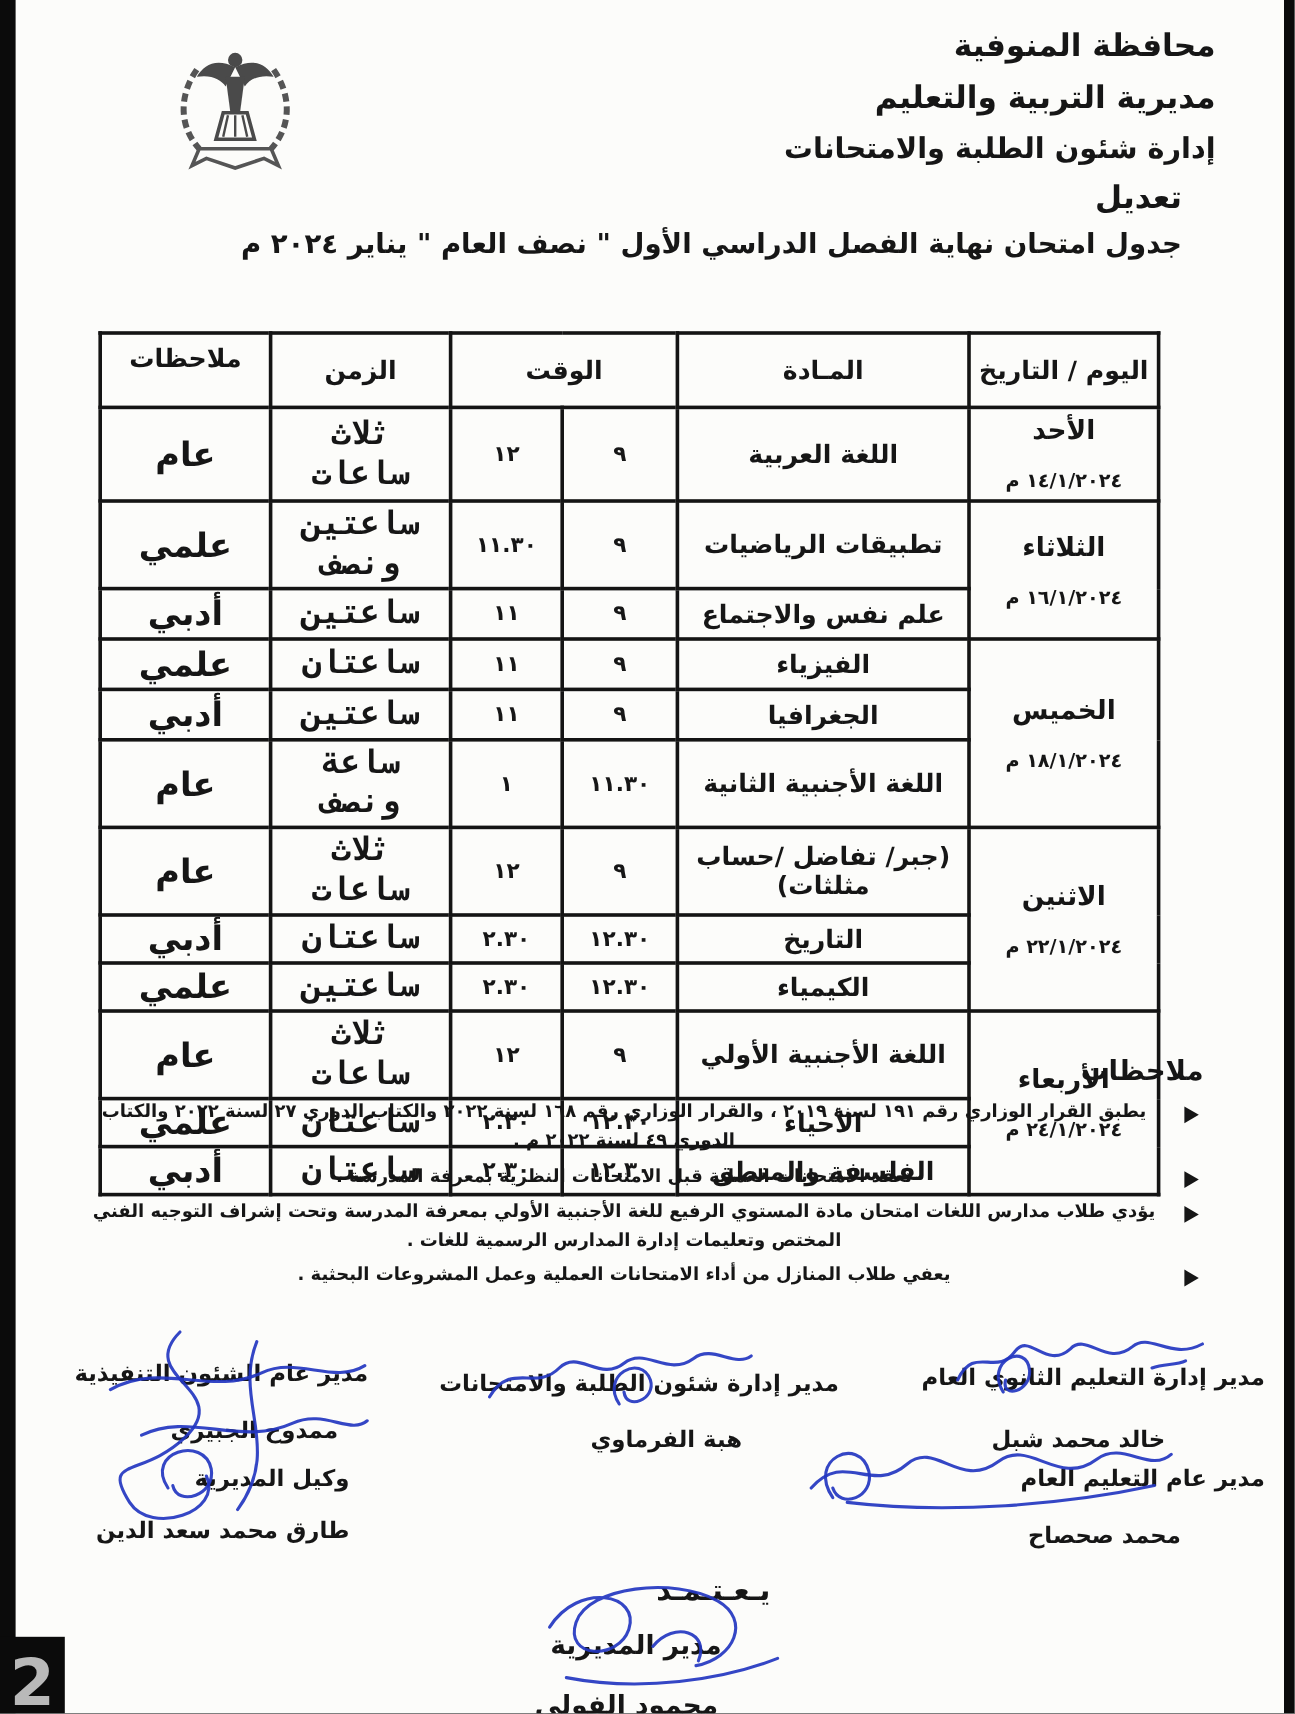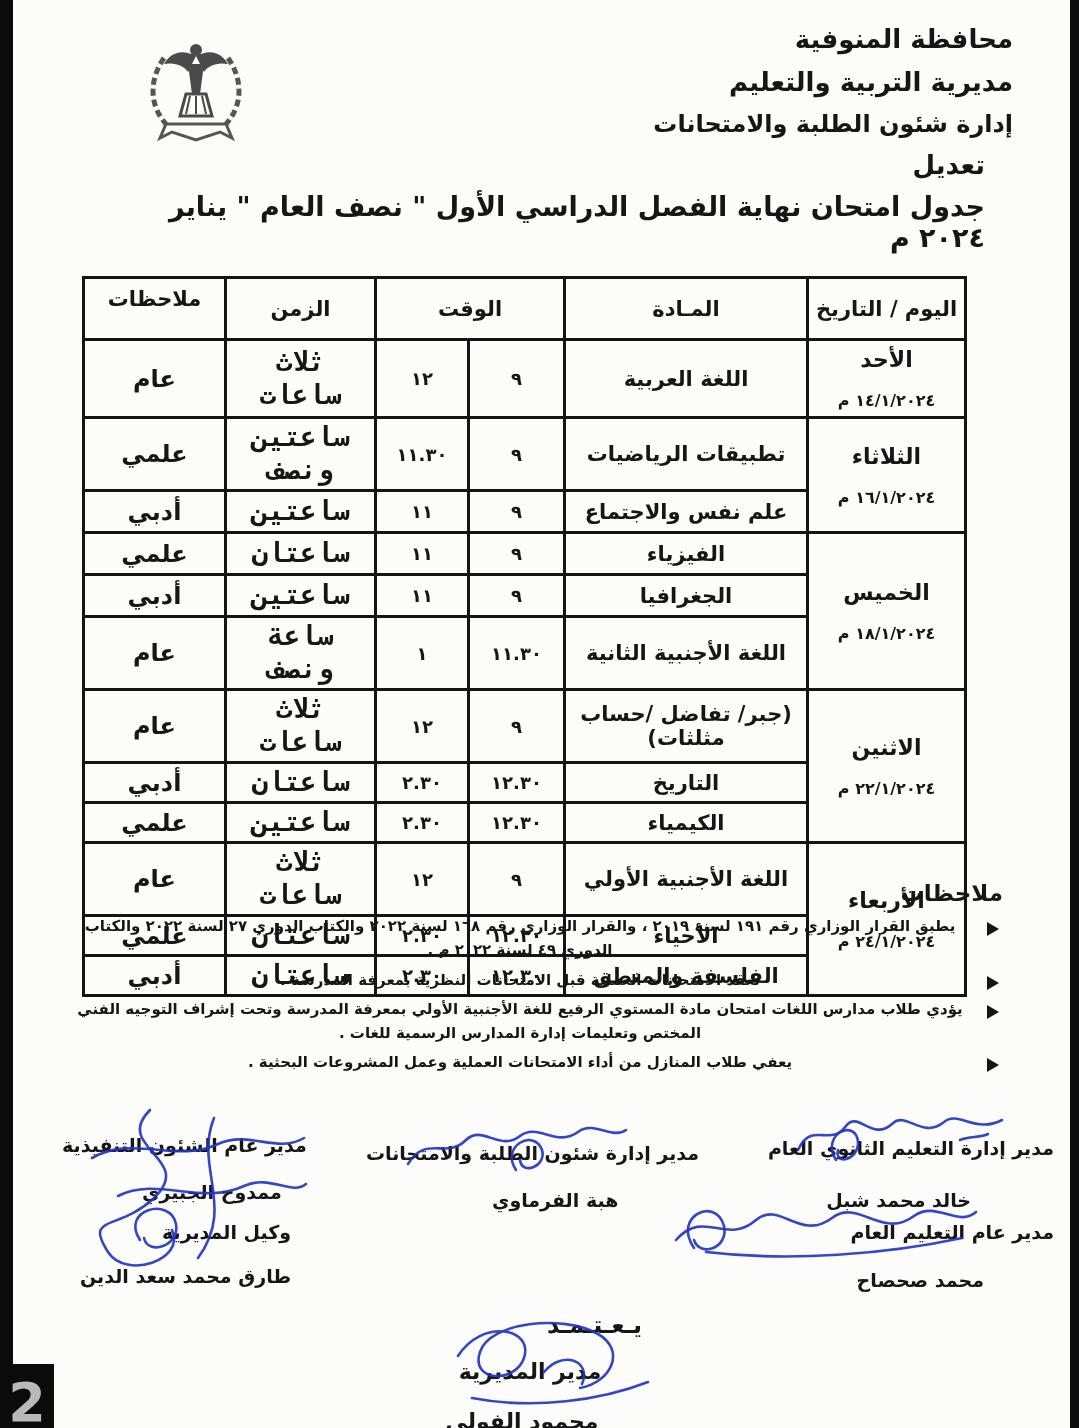--- a/index.html
+++ b/index.html
@@ -19,37 +19,37 @@
   .corner .pnum { color: #b9b9b9; font-size: 54px; font-weight: bold; line-height: 0.95; }
 
   .logo { position: absolute; left: 136px; top: 20px; z-index: 1; }
 
   .hdr { position: absolute; top: 24px; right: 66px; text-align: right; font-weight: bold; z-index: 1; }
   .hdr .l1, .hdr .l2 { font-size: 26px; margin-bottom: 13px; }
   .hdr .l3 { font-size: 24px; }
 
   .titleblock { position: absolute; top: 150px; left: 95px; width: 890px; text-align: right; font-weight: bold; }
   .titleblock .amend { font-size: 26px; margin-bottom: 11px; }
-  .titleblock .t1 { font-size: 27px; margin-bottom: 9px; }
+  .titleblock .t1 { font-size: 23px; margin-bottom: 9px; }
   .titleblock .t2 { font-size: 22px; }
 
   table.sched {
     position: absolute; top: 276px; right: 112px; width: 882px;
     border-collapse: collapse; table-layout: fixed;
   }
   .sched th, .sched td {
     border: 3px solid #141414; text-align: center; vertical-align: middle;
     font-weight: bold; padding: 2px 5px; overflow: hidden;
   }
   .sched th { font-size: 21px; }
   th.vtop { vertical-align: top; padding-top: 8px; }
   td.subj { font-size: 21px; }
   td.num  { font-size: 18px; }
   td.dur  { font-size: 27px; font-family: Liberation Mono, monospace; }
-  td.gnote{ font-size: 24px; }
+  td.gnote{ font-size: 28px; }
   td.day .dname { font-size: 22px; }
   td.day .ddate { font-size: 16px; margin-top: 19px; }
   tr.hrow { height: 62px; }
   tr.r1 { height: 78px; }  tr.r2 { height: 44px; }  tr.r3 { height: 42px; }
   tr.r4 { height: 42px; }  tr.r5 { height: 42px; }  tr.r6 { height: 37px; }
   tr.r7 { height: 66px; }  tr.r8 { height: 38px; }  tr.r9 { height: 37px; }
   tr.r10 { height: 37px; } tr.r11 { height: 38px; } tr.r12 { height: 36px; }
 
   .notes { position: absolute; top: 880px; right: 72px; width: 938px; font-weight: bold; }
   .notes .nhead { font-size: 23px; margin-bottom: 8px; padding-right: 4px; }

